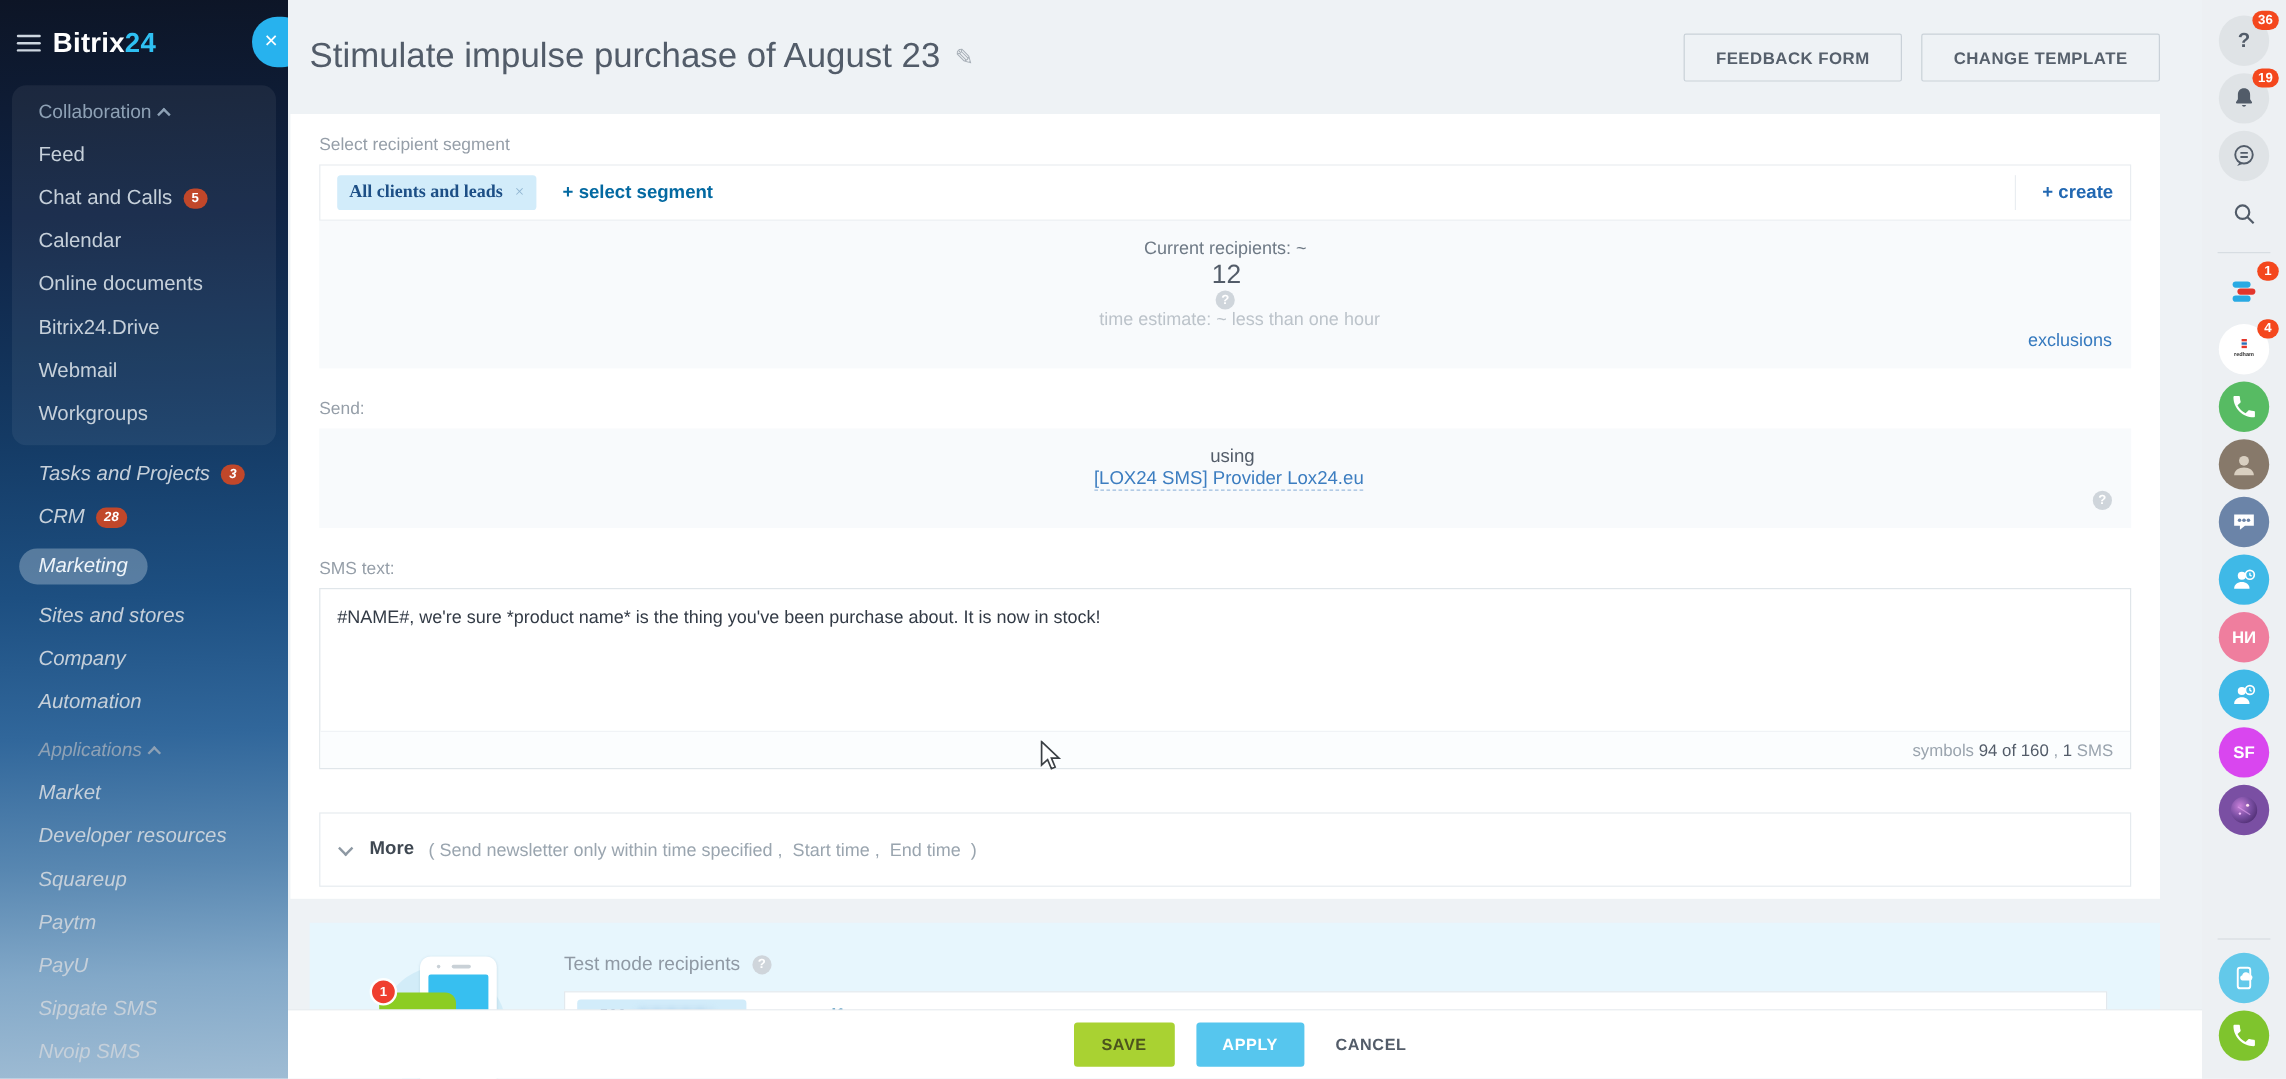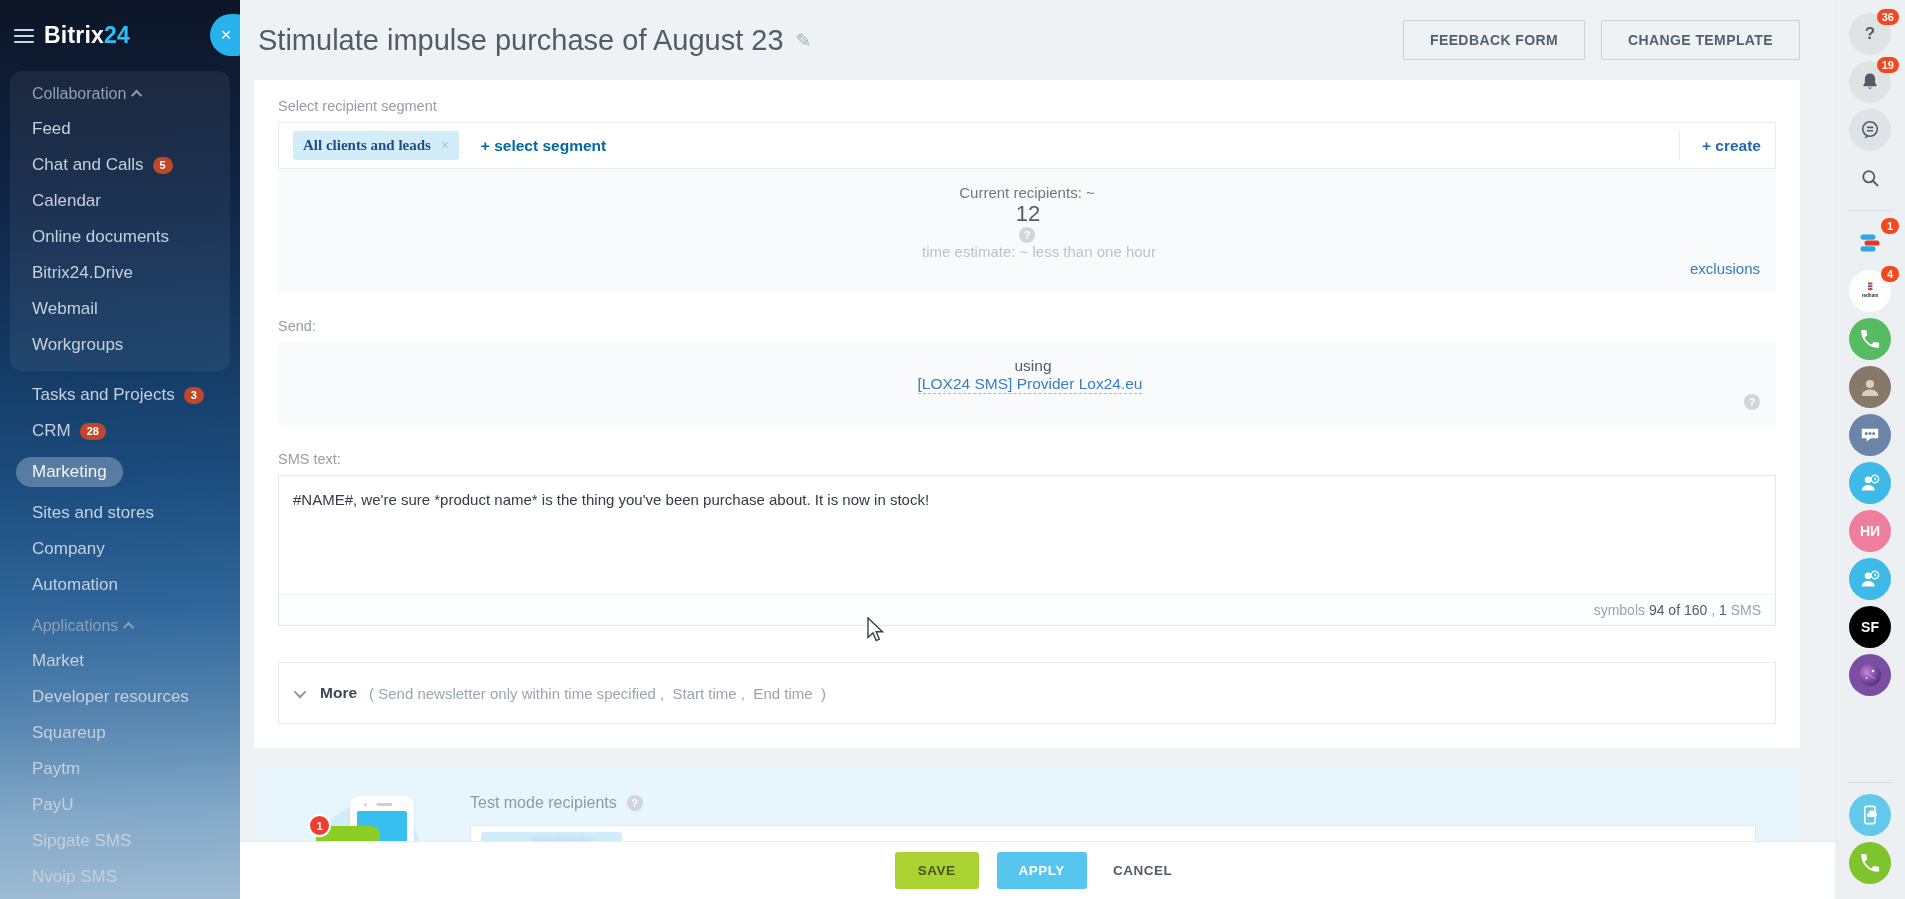--- a/index.html
+++ b/index.html
@@ -17,40 +17,40 @@
   .hamburger i { display:block; height:2px; background:#cdd6e0; border-radius:1px; }
   .logo { margin-left:10px; font-size:23px; font-weight:bold; color:#ffffff; letter-spacing:.2px; }
   .logo .accent { color:#2fc0f2; font-weight:bold;text-align:right; }
   .sidebar-close {
     position:absolute; right:-16px; top:14px; width:46px; height:42px; border-radius:21px;
     background:#27b2ee; color:#fff; display:flex; align-items:center; justify-content:center;
     font-size:19px; cursor:pointer; padding-right:14px;
   }
   .menu { padding:4px 0 0 0; }
   .menu-group { background:rgba(255,255,255,0.06); border-radius:12px; margin:0 10px 4px 10px; padding:4px 0 8px 0; }
-  .menu-plain { margin:0 10px; padding:2px 0; }
+  .menu-plain { margin:0 10px; padding:2px 0;font-style:italic; }
   .section-header { display:flex; align-items:center; gap:8px; padding:10px 22px 8px 22px; color:#8ea1b5; font-size:16px; cursor:pointer; }
   .chev-up { width:8px; height:8px; border-left:2px solid #8ea1b5; border-top:2px solid #8ea1b5; transform:rotate(45deg) translateY(2px); display:inline-block; }
   .sidebar-item { padding:8px 22px; font-size:17px; color:#c6d0da; cursor:pointer; white-space:nowrap; }
   .sidebar-item .item-inner { display:inline-flex; align-items:center; gap:9px; }
   .sidebar-item.selected .item-inner { background:rgba(230,238,245,0.30); border-radius:17px; padding:5px 16px; margin-left:-16px; color:#eef4f9; }
   .menu-badge { background:#c1472a; color:#fff; font-size:11px; font-weight:bold; border-radius:9px; padding:2px 7px; line-height:13px; }
 
   
   .main { position:absolute; left:240px; right:70px; top:0; bottom:0; background:#eef2f5; }
-  .title-row { height:80px; display:flex; align-items:center; padding:0 35px 0 18px; }
+  .title-row { height:95px; display:flex; align-items:center; padding:0 35px 0 18px; }
   .page-title { font-size:29px; font-weight:normal; color:#525c69; }
   .pencil-icon { font-size:19px; color:#a6aeb6; margin-left:12px; cursor:pointer; }
   .title-actions { margin-left:auto; display:flex; gap:16px; }
   .ghost-btn {
     border:1px solid #c9d1d8; background:transparent; color:#56606c; font-family:inherit;
     font-size:14px; font-weight:bold; letter-spacing:.4px; padding:11px 26px; border-radius:2px; cursor:pointer; text-transform:uppercase;
   }
 
-  .card { background:#fff; margin:0 35px 0 14px; padding:18px 24px 24px 24px; }
+  .card { background:#fff; margin:0 35px 0 2px; padding:18px 24px 10px 24px; }
   .field-label { font-size:14.5px; color:#959ea8; margin-bottom:8px; }
 
   .segment-box { border:1px solid #e9edf1; display:flex; align-items:center; padding:8px 14px; }
   .tag-pill { background:#d2ecfa; border-radius:3px; padding:6px 10px; display:inline-flex; align-items:center; gap:10px; font-size:15px; font-weight:bold; color:#1d4f86;font-family:Liberation Serif, serif; }
   .tag-x { color:#8fb4d0; font-size:14px; cursor:pointer; font-weight:normal; }
   .blue-bold-link { color:#0369a1; font-size:15.5px; font-weight:bold; margin-left:22px; cursor:pointer; text-decoration:none; }
   .seg-right { margin-left:auto; display:flex; align-items:center; align-self:stretch; }
   .seg-divider { width:1px; background:#e9edf1; align-self:stretch; margin-right:22px; }
   .create-link { color:#2268b2; font-size:15.5px; font-weight:bold; cursor:pointer; margin-left:0; }
 
@@ -387,21 +387,21 @@
       <span class="rail-initials">НИ</span>
     </div>
     <div class="rail-item" style="background: rgb(63, 185, 231);">
       <svg viewBox="0 0 24 24">
         <circle cx="10.2" cy="8.8" r="3.4" fill="#fff"></circle>
         <path d="M3.8 19.6c0-3.5 2.9-5.5 6.4-5.5s6.4 2 6.4 5.5z" fill="#fff"></path>
         <circle cx="16.9" cy="8" r="3.7" fill="#3fb9e7" stroke="#fff" stroke-width="1.4"></circle>
         <path d="M16.9 6.3v1.9l1.4.9" stroke="#fff" stroke-width="1.1" fill="none"></path>
       </svg>
     </div>
-    <div class="rail-item" style="background: #000000;">
+    <div class="rail-item" style="background: #d946ef;">
       <span class="rail-initials">SF</span>
     </div>
     <div class="rail-item" style="background: rgb(122, 79, 163);">
       <svg viewBox="0 0 24 24">
         <defs>
           <radialGradient id="gal" cx="35%" cy="35%" r="75%">
             <stop offset="0%" stop-color="#c77fd8"></stop>
             <stop offset="55%" stop-color="#7a4fa3"></stop>
             <stop offset="100%" stop-color="#4e2d72"></stop>
           </radialGradient>

